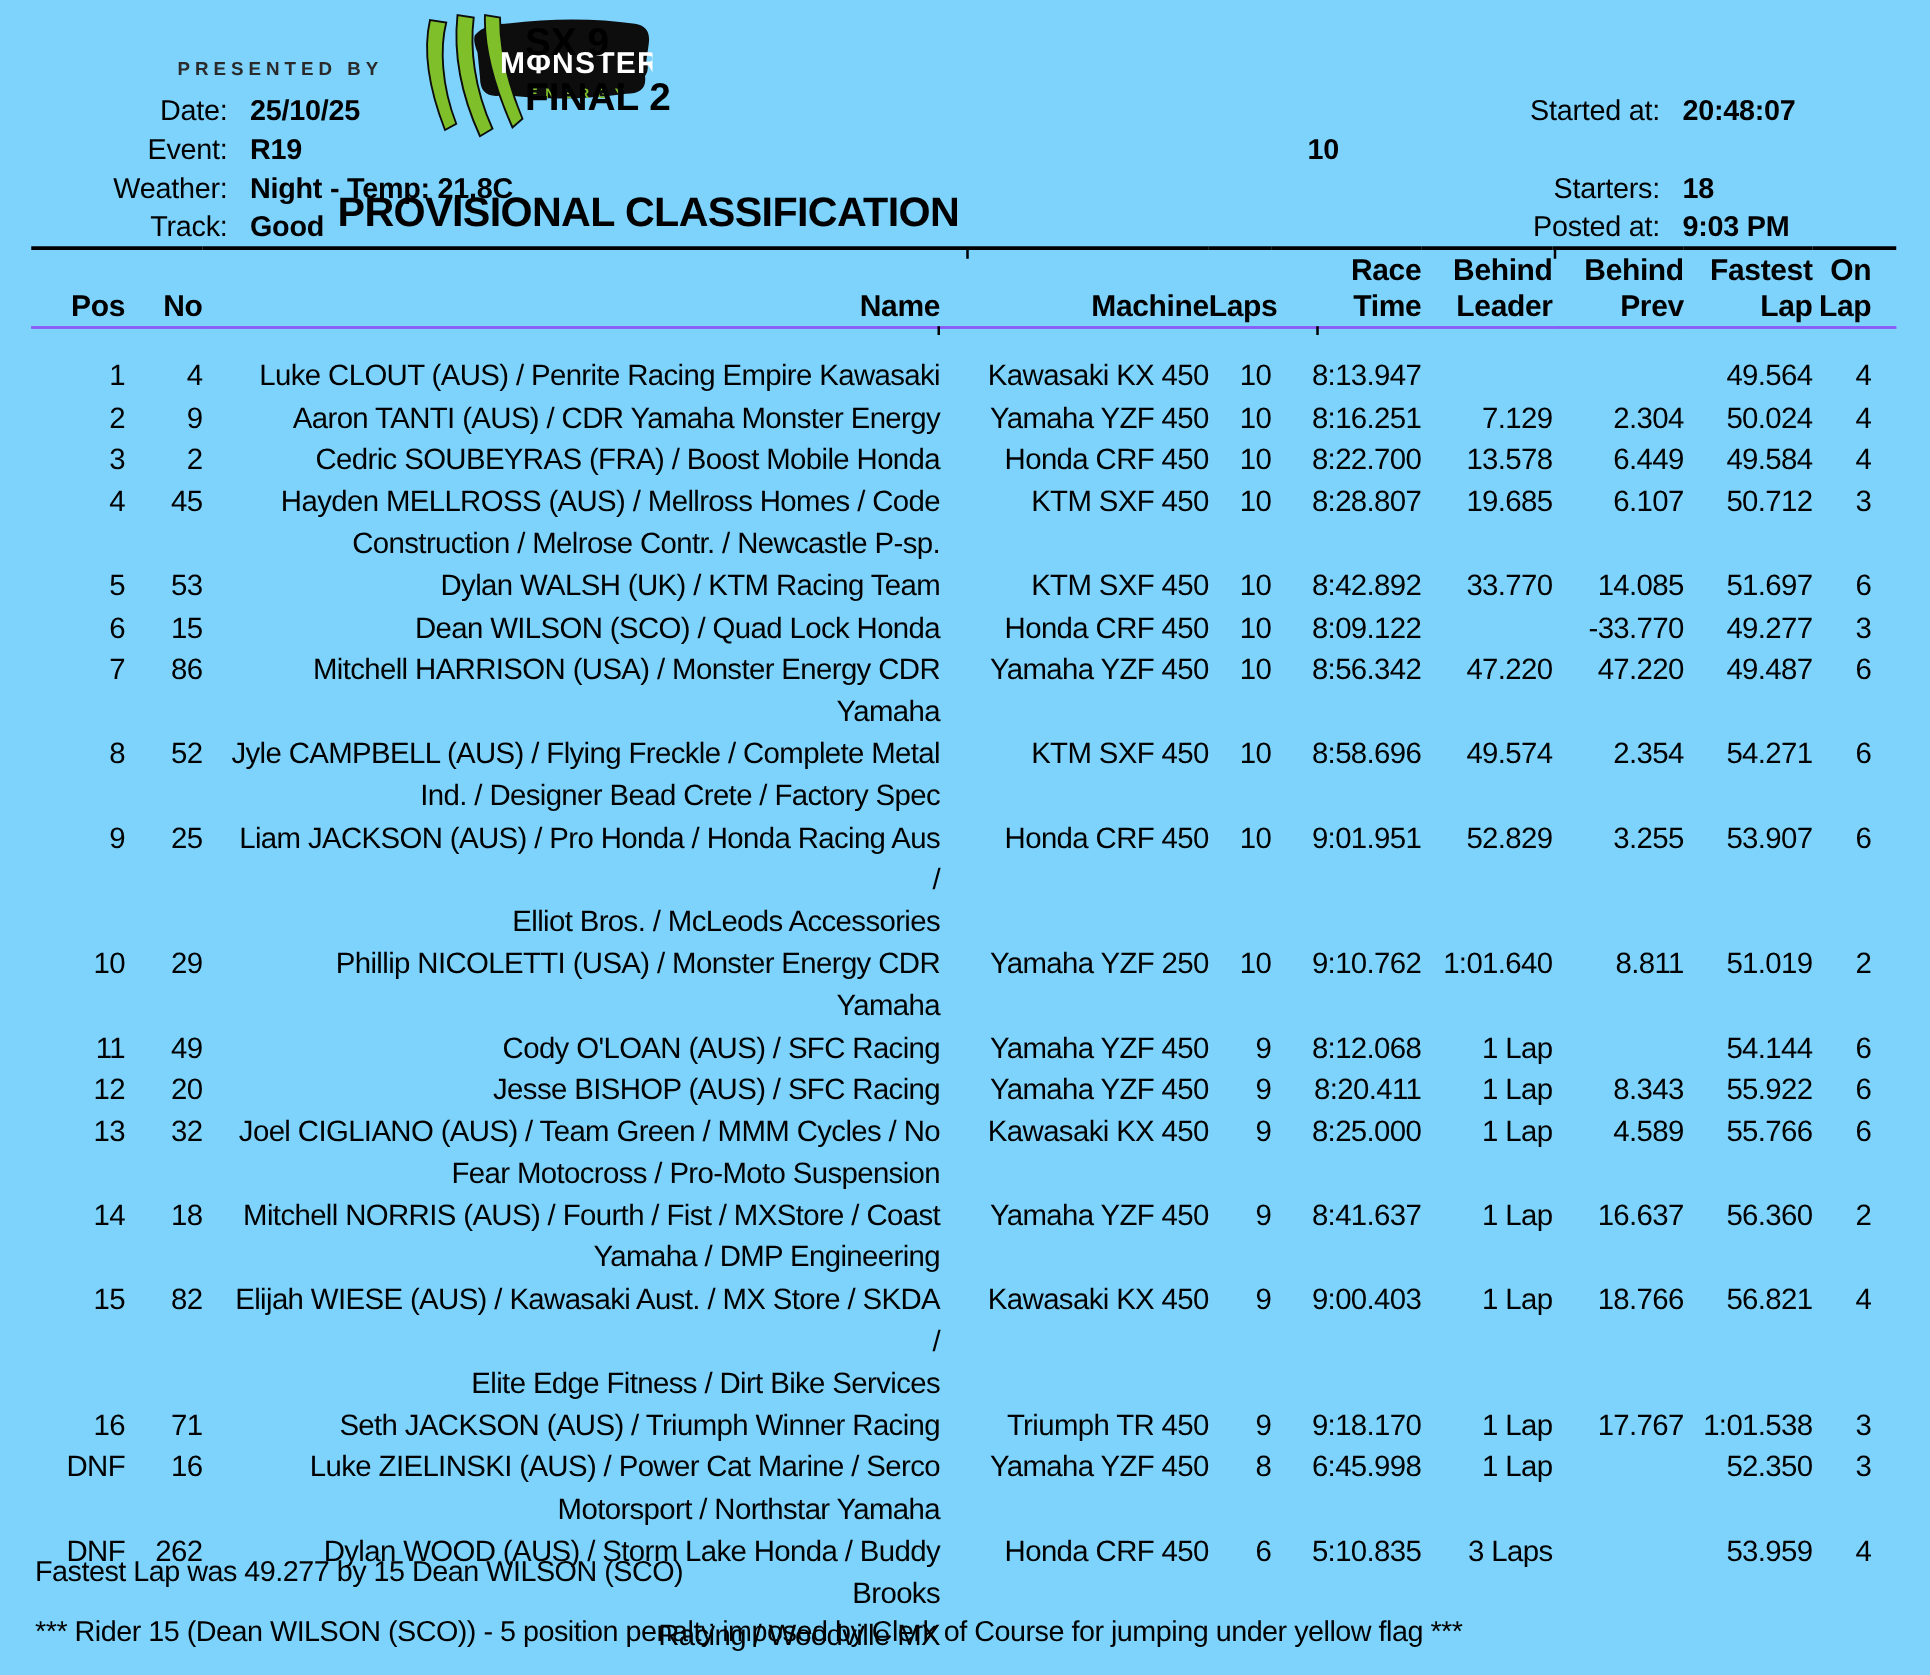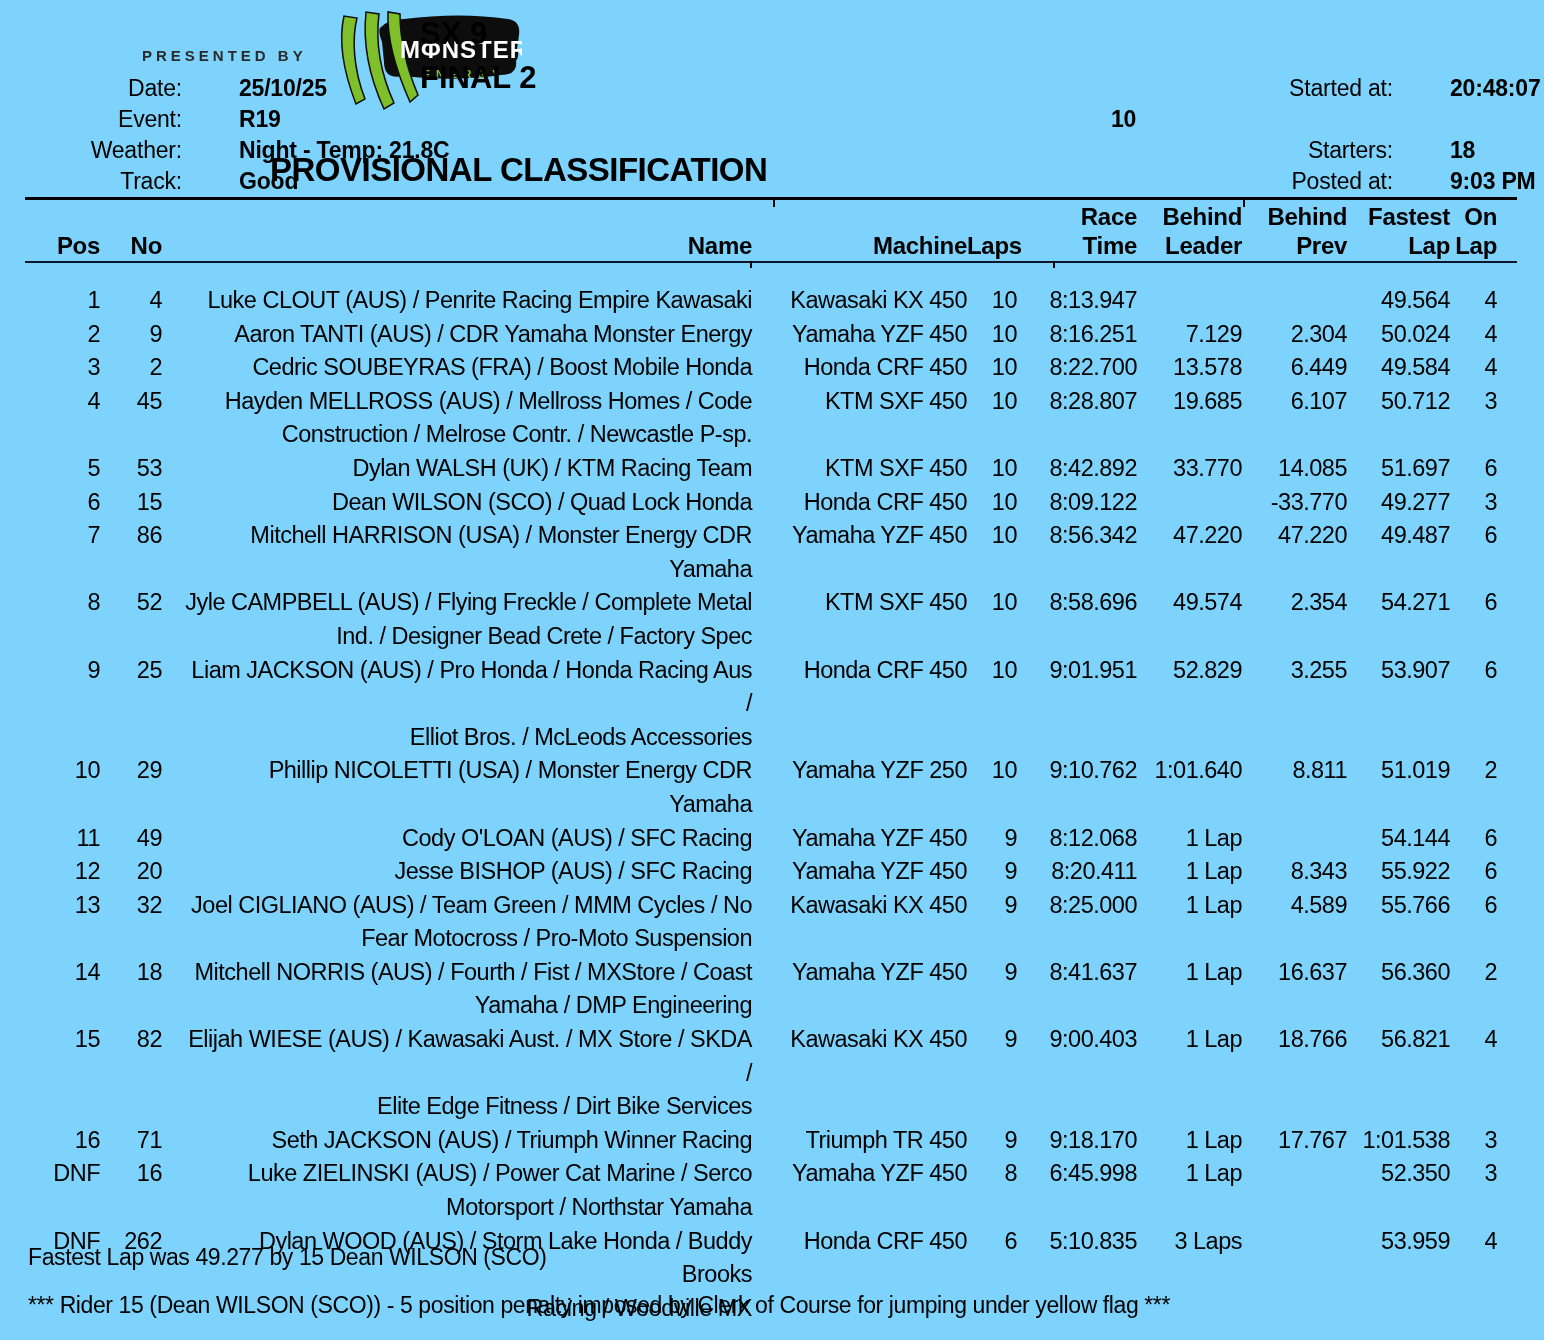--- a/index.html
+++ b/index.html
@@ -9,24 +9,24 @@
   }
 
   
   .presented-by {
     position:absolute; left:142px; top:47px;
     font-size:15px; font-weight:bold; letter-spacing:4px; color:#2a2a2a;
   }
   .logo { position:absolute; left:330px; top:4px; width:192px; height:114px; }
 
   .meta { position:absolute; font-size:23px; letter-spacing:-0.2px; }
-  .meta-row { display:flex; line-height:31px;gap:39px; }
+  .meta-row { display:flex; line-height:31px; }
   .meta-left { left:40px; top:73px; }
   .meta-left .lbl { width:142px; text-align:right; }
-  .meta-right { left:1093px; top:73px; }
+  .meta-right { left:1028px; top:73px; }
   .meta-right .lbl { width:300px; text-align:right; }
   .meta .lbl { color:#000; }
   .meta .val { font-weight:bold; margin-left:18px; white-space:pre; }
   .title-1 { position:absolute; top:16px;  left:420px; width:700px; font-size:31px; font-weight:bold; }
   .title-2 { position:absolute; top:60px;  left:420px; width:700px; font-size:31px; font-weight:bold; }
   .subtitle{ position:absolute; top:151px; left:270px; width:1000px; font-size:33px; font-weight:bold; letter-spacing:-0.5px; }
 
   
   table.results {
     position:absolute; left:25px; top:197px; width:1492px;
@@ -39,21 +39,21 @@
   .results col.c4 { width:215px; } 
   .results col.c5 { width:50px; }  
   .results col.c6 { width:120px; } 
   .results col.c7 { width:105px; } 
   .results col.c8 { width:105px; } 
   .results col.c9 { width:103px; } 
   .results col.c10{ width:67px; }  
 
   .results th {
     font-size:24px; font-weight:bold; letter-spacing:-0.3px;
-    vertical-align:bottom; border-bottom:2px solid #0f172a;
+    vertical-align:bottom; border-bottom:2px solid #8b5cf6;
     padding:2px 0 1px 0;
   }
   .results th .h1, .results th .h2 { display:block; line-height:29px; height:29px; }
 
   .results td {
     font-size:23.5px; letter-spacing:-0.5px; line-height:33.6px;
     vertical-align:top; padding:0;
   }
   .results tbody tr:first-child td { padding-top:21px; }
 

